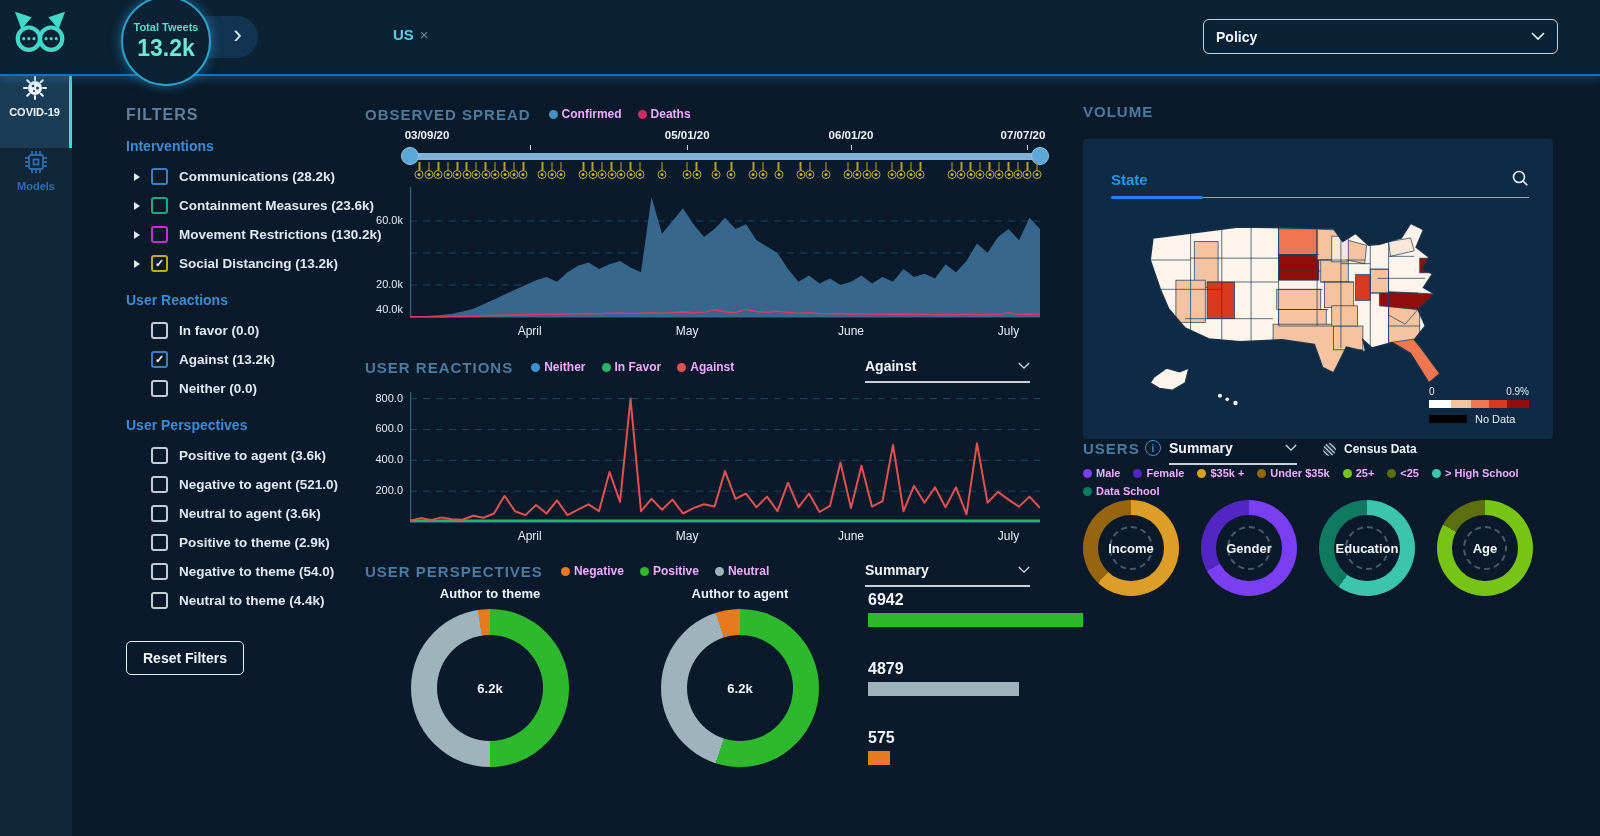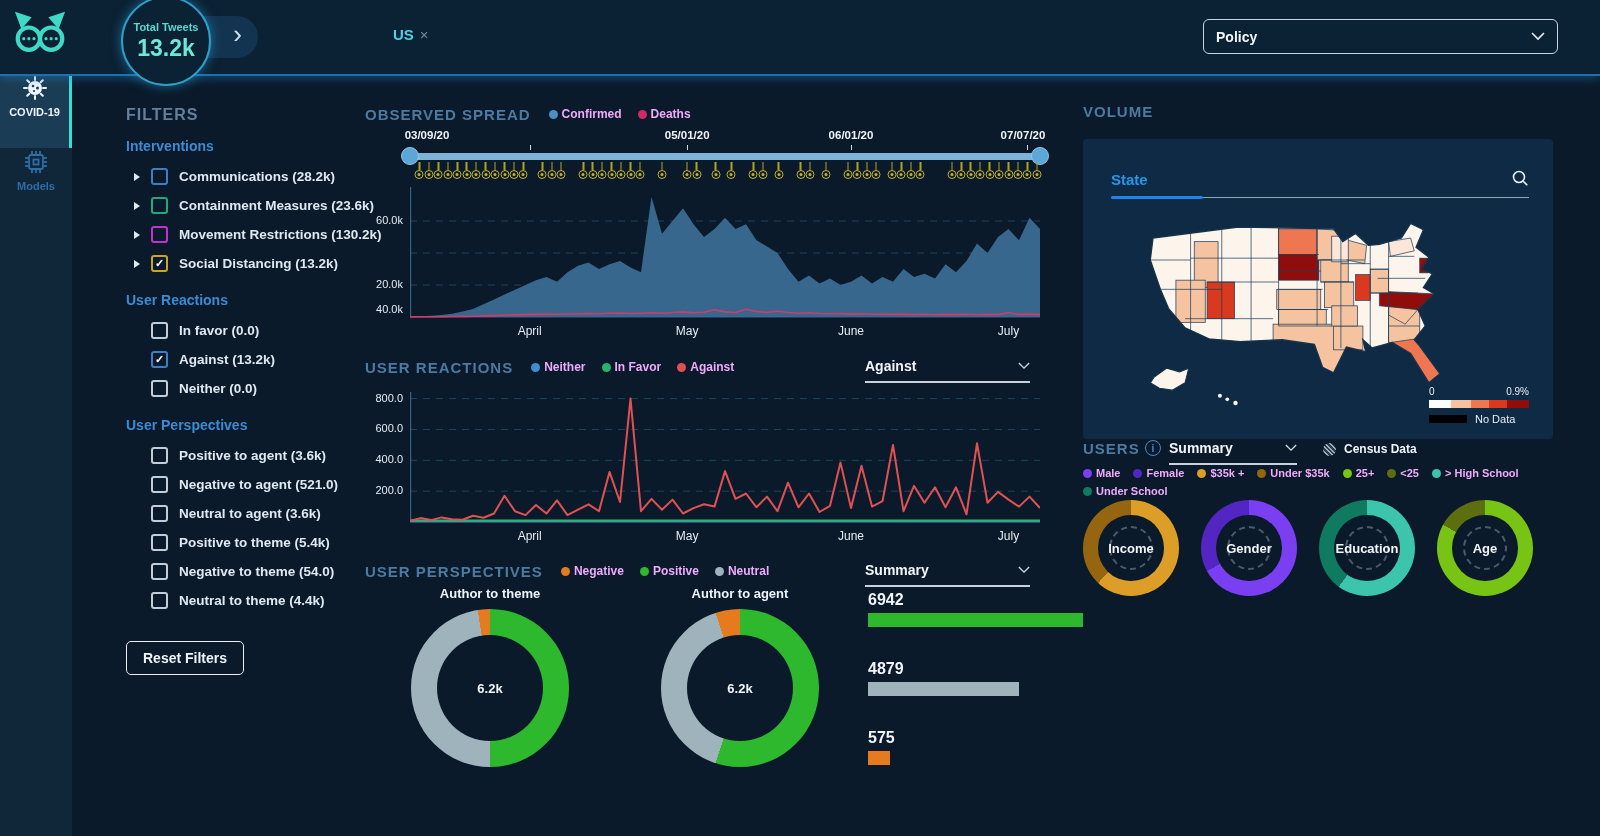--- a/index.html
+++ b/index.html
@@ -241,21 +241,21 @@
         <span class="flabel">Negative to agent (521.0)</span>
       </div>
       <div class="frow">
         <span class="caret hidden"></span>
         <span class="cb" style="border-color: rgb(194, 205, 216);"></span>
         <span class="flabel">Neutral to agent (3.6k)</span>
       </div>
       <div class="frow">
         <span class="caret hidden"></span>
         <span class="cb" style="border-color: rgb(194, 205, 216);"></span>
-        <span class="flabel">Positive to theme (5.4k)</span>
+        <span class="flabel">Positive to theme (2.9k)</span>
       </div>
       <div class="frow">
         <span class="caret hidden"></span>
         <span class="cb" style="border-color: rgb(194, 205, 216);"></span>
         <span class="flabel">Negative to theme (54.0)</span>
       </div>
       <div class="frow">
         <span class="caret hidden"></span>
         <span class="cb" style="border-color: rgb(194, 205, 216);"></span>
         <span class="flabel">Neutral to theme (4.4k)</span>
@@ -845,21 +845,21 @@
           <span>&lt;25</span>
         </div>
         <div class="leg-item">
           <span class="dot" style="background: rgb(60, 196, 173);"></span>
           <span>&gt; High School</span>
         </div>
       </div>
       <div class="ul-row">
         <div class="leg-item">
           <span class="dot" style="background: rgb(15, 122, 96);"></span>
-          <span>Under School</span>
+          <span>Data School</span>
         </div>
       </div>
     </div>
   <div id="users-donuts">
       <div class="donut-box">
         <div class="donut" style="height: 96px; width: 96px; background: conic-gradient(rgb(221, 158, 39) 0%, rgb(221, 158, 39) 62%, rgb(149, 102, 15) 62%, rgb(149, 102, 15) 100%);">
           <div class="hole" style="inset: 16%;"></div>
           <div class="ring" style="inset: 27%;"></div>
           <div class="clabel">Income</div>
         </div>

